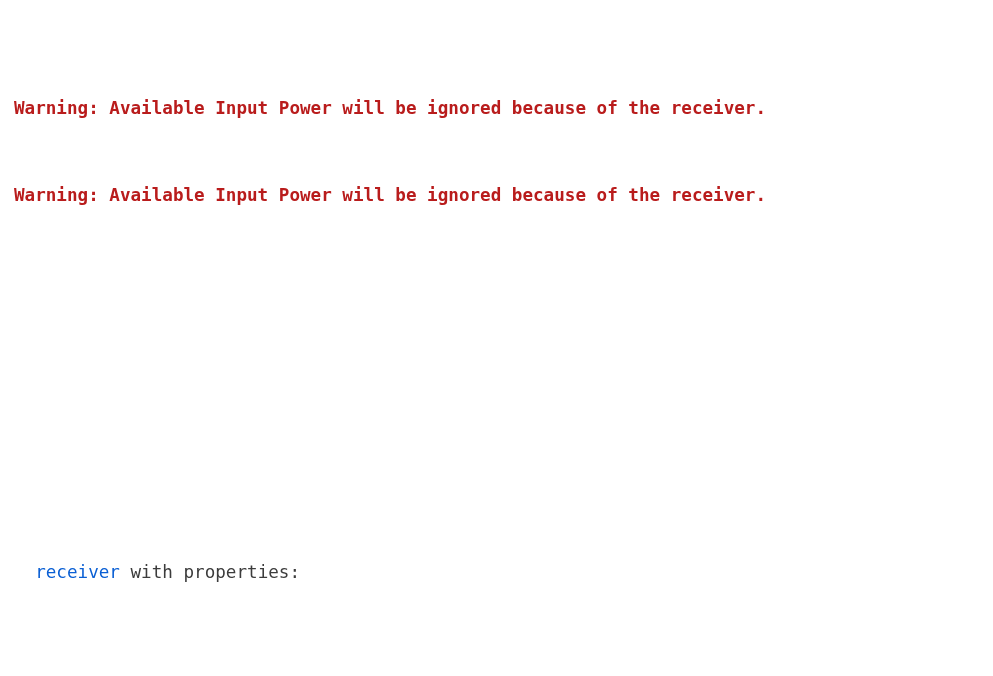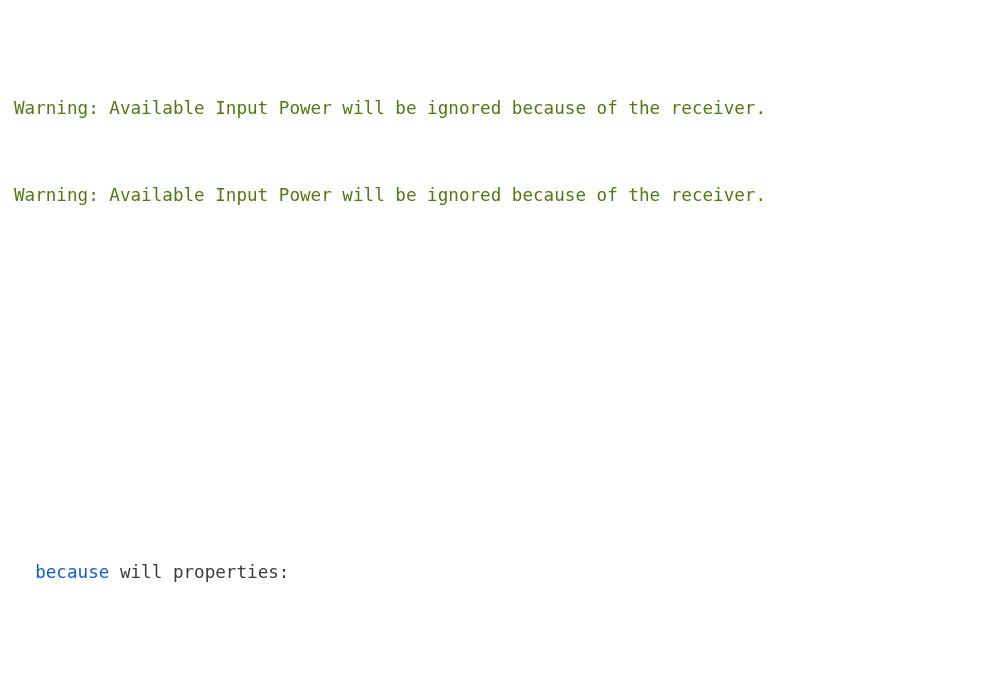--- a/index.html
+++ b/index.html
@@ -32,21 +32,22 @@
     letter-spacing: 0px;
   }
 
   .ln {
     display: block;
     height: 29px;
     white-space: pre;
   }
 
   .warn {
-    color: #4d7c0f;
+    color: #b91c1c;
+    font-weight: bold;
   }
 
   .link {
     color: #0a5fd4;
   }
 
   .blank {
     display: block;
     height: 29px;
   }
@@ -58,21 +59,21 @@
   <div class="lines">
 
     <span class="ln warn">Warning: Available Input Power will be ignored because of the receiver.</span>
     <span class="ln warn">Warning: Available Input Power will be ignored because of the receiver.</span>
 
     <span class="blank"></span>
 
 
     <span class="blank"></span>
 
-    <span class="ln"><span id="class-indent">  </span><span class="link">because</span><span> will properties:</span></span>
+    <span class="ln"><span id="class-indent">  </span><span class="link">receiver</span><span> with properties:</span></span>
 
     
     
 
     
 
     
     
 
     

